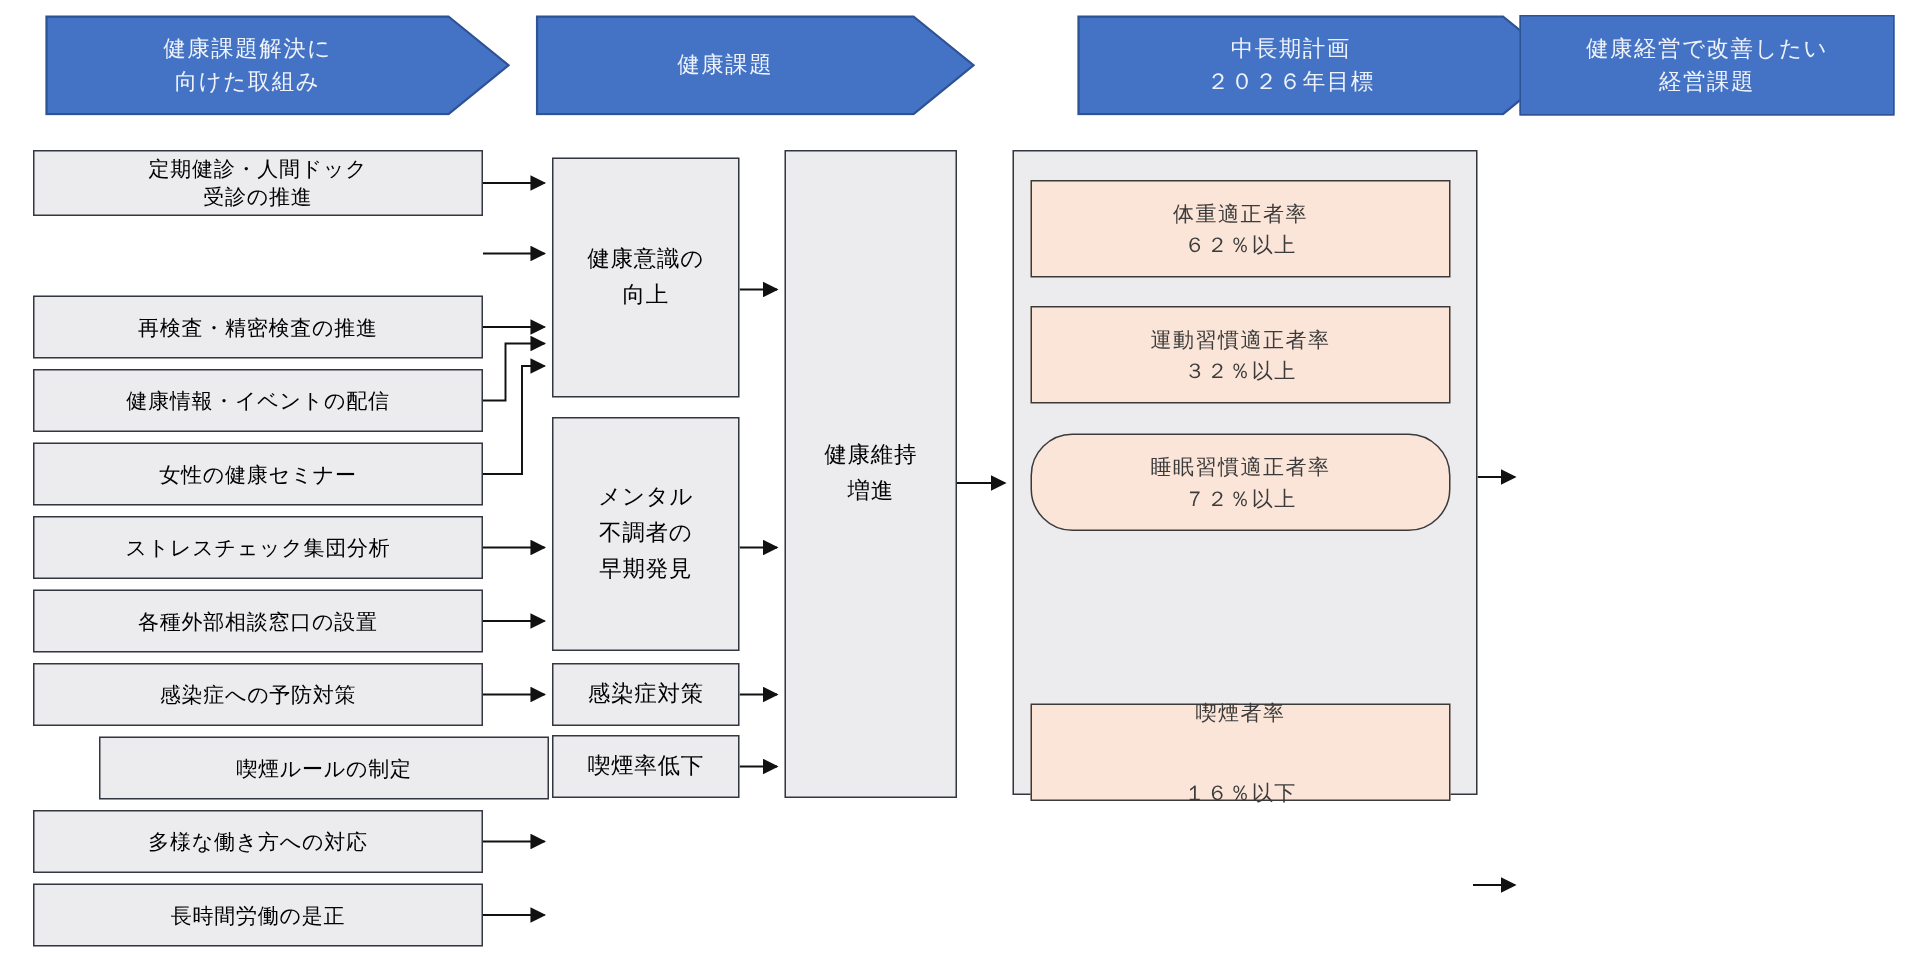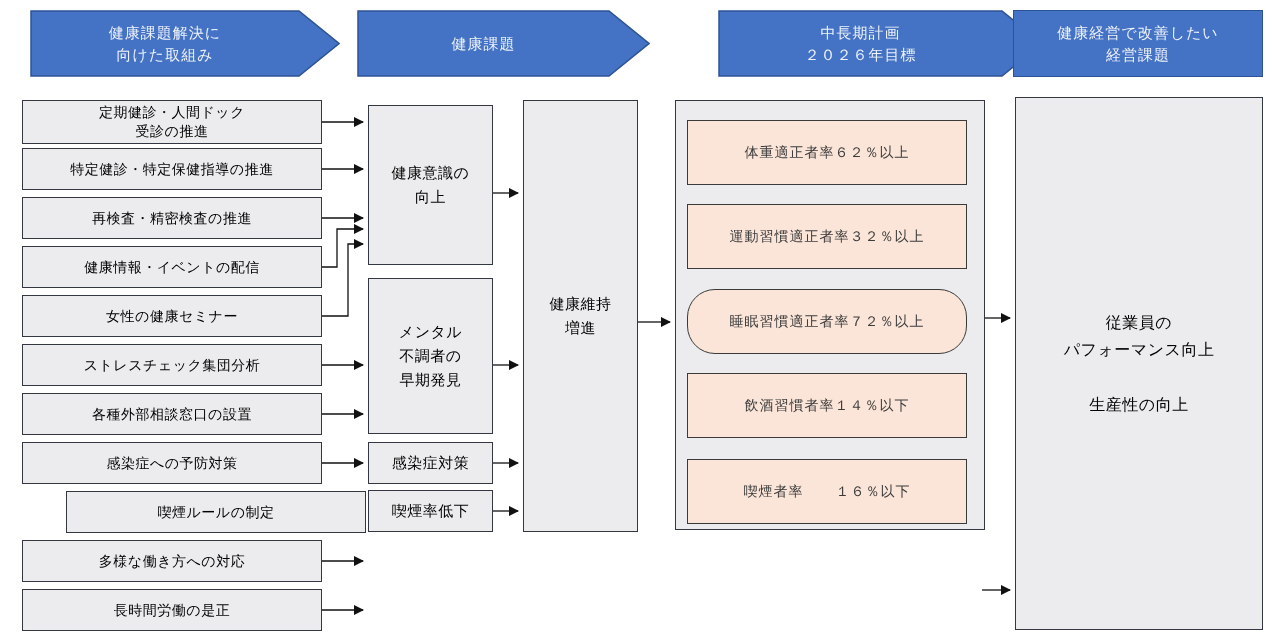--- a/index.html
+++ b/index.html
@@ -30,21 +30,21 @@
   .gbox.mid{font-size:15px;line-height:1.6;}
   .gbox.big{font-size:21px;letter-spacing:1px;}
   .gbox.outcome{font-size:16px;line-height:1.7;}
   
   .outer{
     position:absolute;background:#ececee;border:1.5px solid #323741;box-sizing:border-box;
   }
   
   .pbox{
     position:absolute;left:687px;width:280px;height:65px;background:#fbe5d8;border:1px solid #3a3a3a;
-    box-sizing:border-box;display:flex;align-items:center;justify-content:center;
+    box-sizing:border-box;display:flex;flex-direction:column;align-items:center;justify-content:center;
     text-align:center;font-size:14px;line-height:1.5;color:#3b3b3b;letter-spacing:1px;
   }
 </style>
 </head>
 <body>
 
 <div class="canvas">
 
   <svg class="arrows" viewBox="0 0 1280 642" xmlns="http://www.w3.org/2000/svg">
     <defs>
@@ -99,23 +99,20 @@
 
   <div class="hrect" style="left:1013px;width:250px;">
     <span>健康経営で改善したい
 経営課題</span>
   </div>
 
   <div class="gbox" style="left:22px;top:100px;width:300px;height:44px;">
     <span>定期健診・人間ドック
 受診の推進</span>
   </div>
-  <div class="gbox" style="left:22px;top:148px;width:300px;height:42px;">
-    <span>特定健診・特定保健指導の推進</span>
-  </div>
   <div class="gbox" style="left:22px;top:197px;width:300px;height:42px;">
     <span>再検査・精密検査の推進</span>
   </div>
   <div class="gbox" style="left:22px;top:246px;width:300px;height:42px;">
     <span>健康情報・イベントの配信</span>
   </div>
   <div class="gbox" style="left:22px;top:295px;width:300px;height:42px;">
     <span>女性の健康セミナー</span>
   </div>
   <div class="gbox" style="left:22px;top:344px;width:300px;height:42px;">
@@ -165,30 +162,20 @@
     <span>６２％以上</span>
   </div>
   <div class="pbox" style="top:204px;align-items:center;">
     <span>運動習慣適正者率</span>
     <span>３２％以上</span>
   </div>
   <div class="pbox" style="top:289px;border-radius:28px;">
     <span>睡眠習慣適正者率</span>
     <span>７２％以上</span>
   </div>
-  <div class="pbox" style="top:373px;">
-    <span>飲酒習慣者率</span>
-    <span>１４％以下</span>
-  </div>
-  <div class="pbox" style="top:459px;gap:32px;">
+  <div class="pbox" style="top:469px;gap:32px;">
     <span>喫煙者率</span>
     <span>１６％以下</span>
   </div>
 
 
-  <div class="gbox outcome" style="left:1015px;top:97px;width:248px;height:533px;">
-    <span>従業員の
-パフォーマンス向上
-
-生産性の向上</span>
-  </div>
 
 </div>
 
 </body></html>

